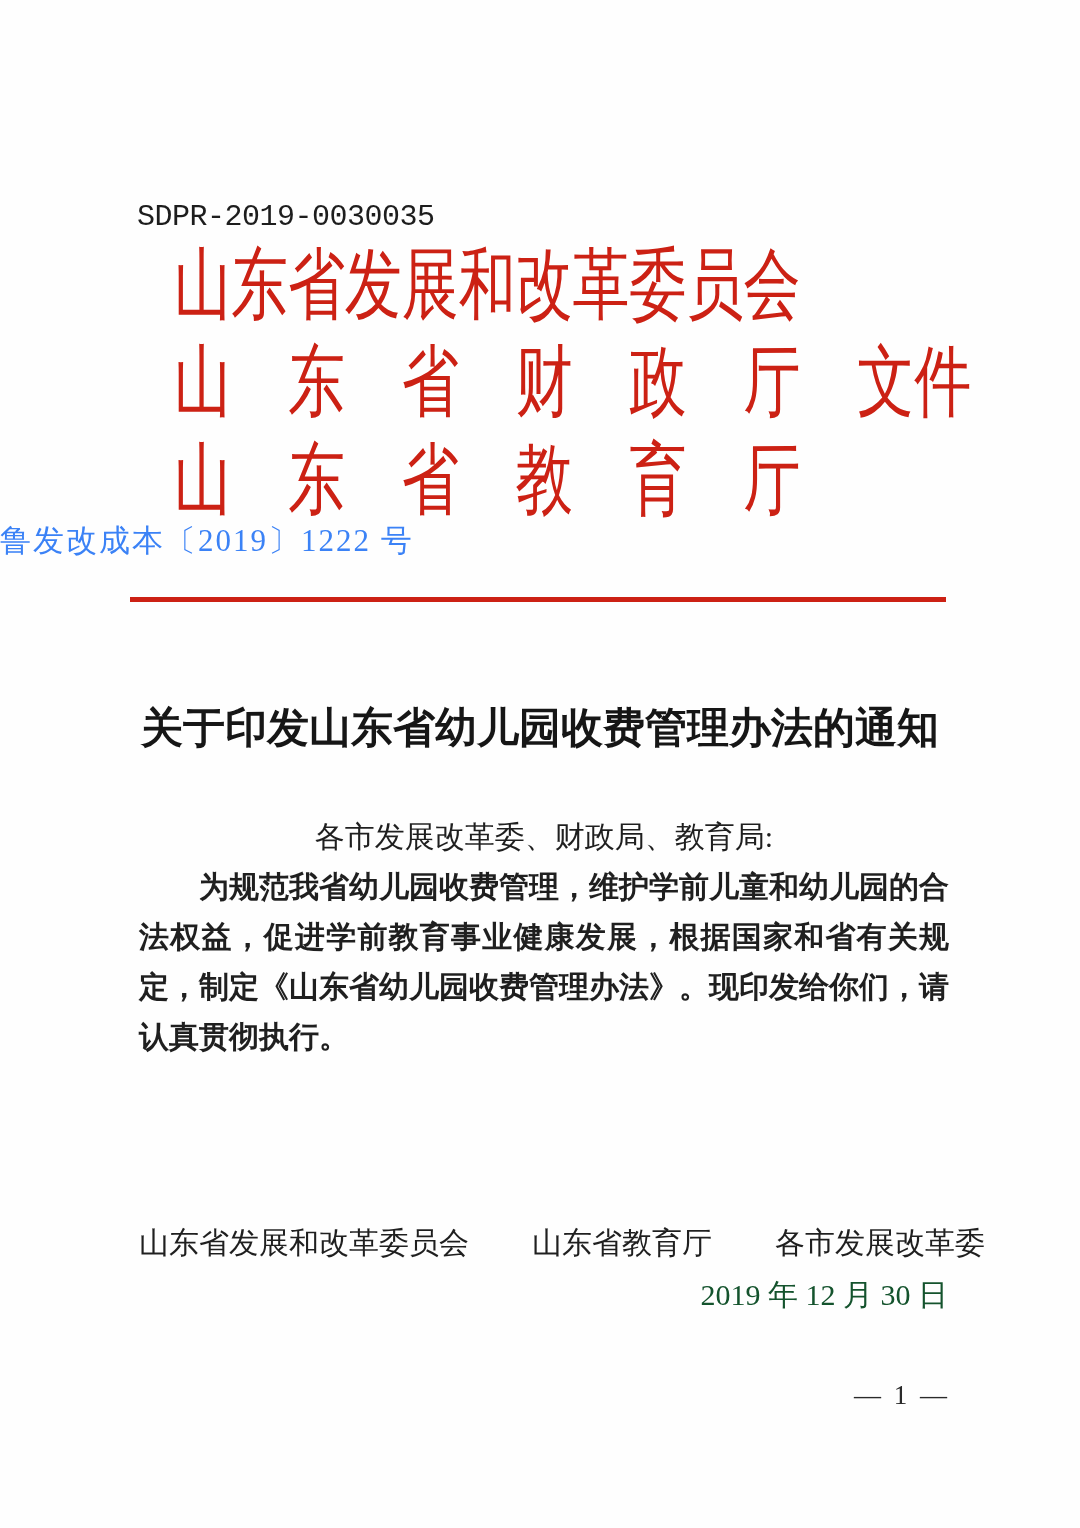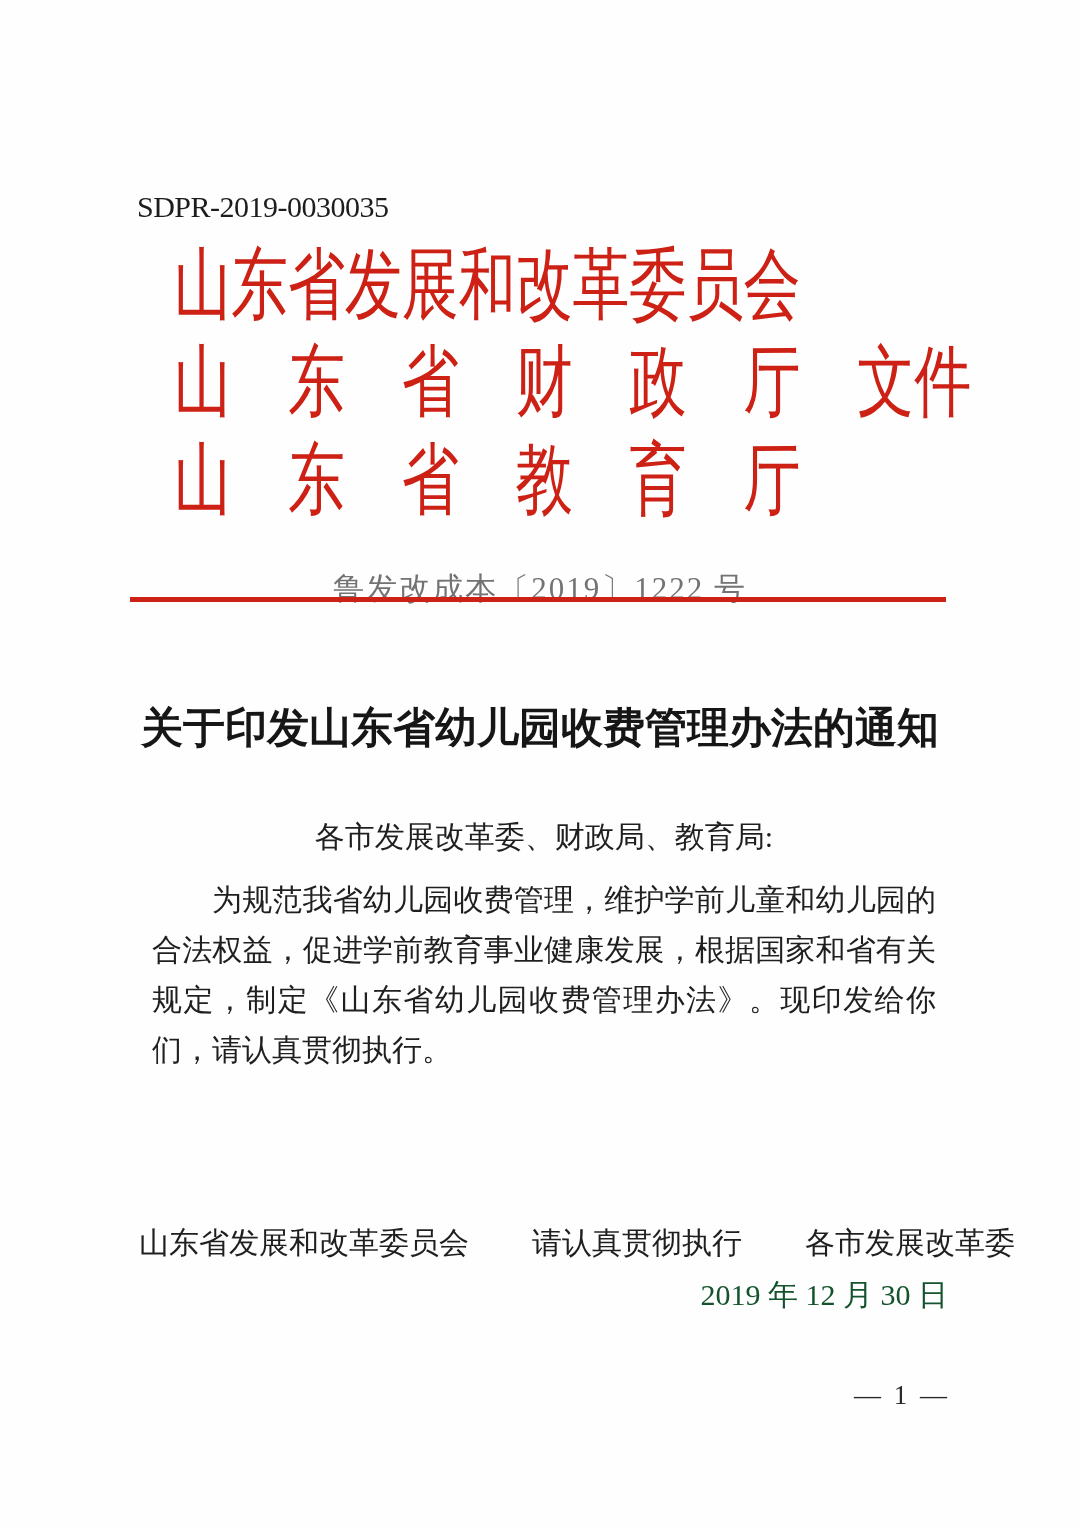--- a/index.html
+++ b/index.html
@@ -11,23 +11,23 @@
     position: relative;
     width: 1080px;
     height: 1528px;
     background: #fefefe;
     overflow: hidden;
     font-family: "Liberation Serif", "DejaVu Serif", serif;
     color: #222;
   }
   .doc-code {
     position: absolute;
-    top: 190px;
+    top: 200px;
     left: 137px;
-    font-family: Liberation Serif, serif;
+    font-family: Liberation Mono, monospace;
     font-size: 30px;
     line-height: 34px;
     letter-spacing: -0.5px;
     color: #1d1d1d;
   }
   .lh-line {
     position: absolute;
     left: 174px;
     font-size: 78px;
     line-height: 84px;
@@ -35,28 +35,28 @@
     color: var(--accent, #cc2114);
     transform: scaleX(0.73);
     transform-origin: left top;
     font-family: "Liberation Serif", "DejaVu Serif", serif;
   }
   .lh1 { top: 243px; }
   .lh2 { top: 340px; }
   .lh3 { top: 438px; }
   .doc-number {
     position: absolute;
-    top: 570px;
+    top: 522px;
     left: 0;
     right: 0;
-    text-align: center;
+    text-align: left;
     font-size: 31px;
     line-height: 38px;
     letter-spacing: 2px;
-    color: #737373;
+    color: #3b82f6;
   }
   .red-rule {
     position: absolute;
     top: 597px;
     left: 130px;
     width: 816px;
     height: 5px;
     background: var(--accent, #cc2114);
   }
   .title {
@@ -76,24 +76,25 @@
     position: absolute;
     top: 812px;
     left: 139px;
     width: 810px;
     font-size: 30px;
     line-height: 50px;
     color: #1f1f1f;
   }
   .salutation { margin: 0; text-align: center; }
   .paragraph {
-    margin: 13px;
+    margin: 0;
     text-indent: 2em;
     text-align: justify;
     text-justify: inter-ideograph;
+    font-weight: bold;
   }
   .signatures {
     position: absolute;
     top: 1226px;
     left: 139px;
     display: flex;
     gap: 63px;
     font-size: 30px;
     line-height: 34px;
     white-space: nowrap;
@@ -136,21 +137,21 @@
 
   <h1 class="title">关于印发山东省幼儿园收费管理办法的通知</h1>
 
   <div class="body-block">
     <p class="salutation">各市发展改革委、财政局、教育局:</p>
     <p class="paragraph">为规范我省幼儿园收费管理，维护学前儿童和幼儿园的合法权益，促进学前教育事业健康发展，根据国家和省有关规定，制定《山东省幼儿园收费管理办法》。现印发给你们，请认真贯彻执行。</p>
   </div>
 
   <div class="signatures">
     <span>山东省发展和改革委员会</span>
-    <span>请认真贯彻执行</span>
+    <span>山东省教育厅</span>
     <span>各市发展改革委</span>
   </div>
 
   <div class="date">2019 年 12 月 30 日</div>
 
   <div class="page-number">— 1 —</div>
 
 </div>
 
 </body></html>

